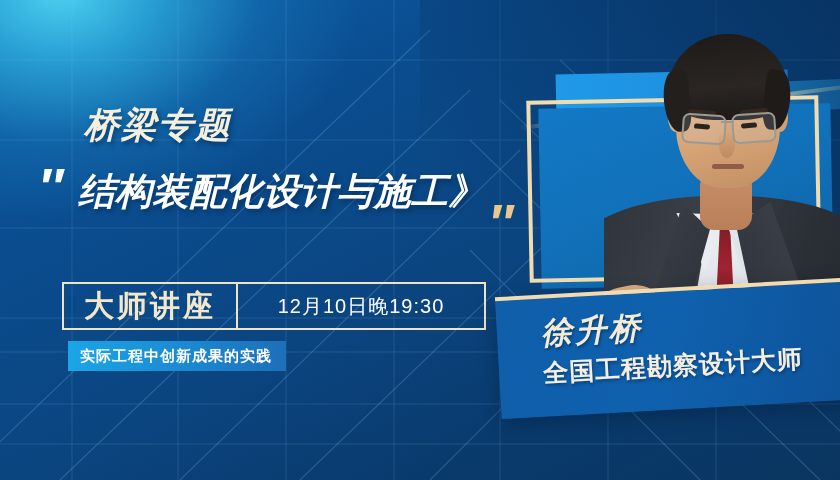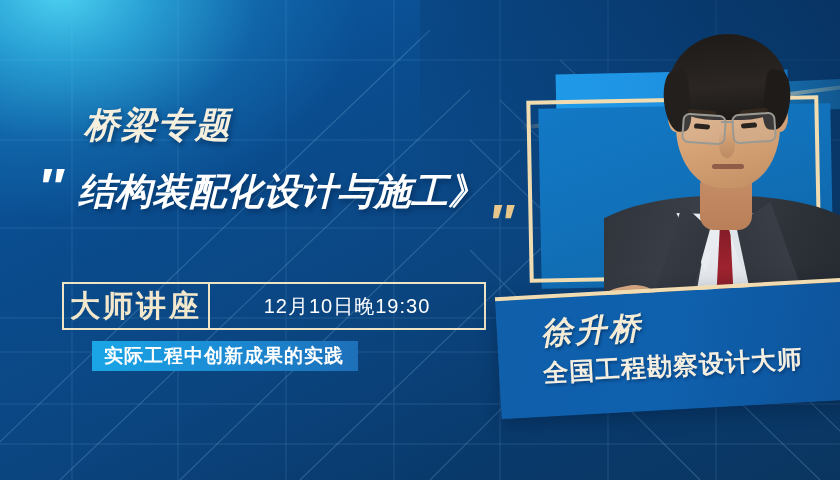--- a/index.html
+++ b/index.html
@@ -177,35 +177,35 @@
     font-size:52px;font-weight:bold;font-style:italic;color:#e7c78c;
     line-height:.6;letter-spacing:-3px;
   }
 
   
   .lecture-box{
     position:absolute;left:62px;top:282px;width:424px;height:48px;
     border:2px solid #efe3c5;box-sizing:border-box;display:flex;align-items:center;
   }
   .lecture-tag{
-    width:146px;height:100%;display:flex;align-items:center;justify-content:center;
+    width:174px;height:100%;display:flex;align-items:center;justify-content:center;
     font-size:30px;font-weight:bold;color:#f3e8cc;letter-spacing:3px;
     border-right:2px solid #efe3c5;box-sizing:border-box;
   }
   .lecture-date{
     flex:1;display:flex;align-items:center;justify-content:center;
     font-size:20px;font-weight:500;color:#ffffff;letter-spacing:1px;
   }
 
   
   .tagline{
     position:absolute;left:68px;top:341px;height:30px;
     padding:0 14px 0 12px;display:flex;align-items:center;
     background:linear-gradient(90deg,#1aa6e6 0%,#1b8ed6 45%,#1d6fb8 100%);
-    font-size:19px;font-weight:bold;color:#ffffff;letter-spacing:1px;margin-left:24px;
+    font-size:15px;font-weight:bold;color:#ffffff;letter-spacing:1px;
   }
 
   
   .nameplate{
     position:absolute;left:498px;top:286px;width:400px;height:118px;
     background:linear-gradient(105deg,#0f5fab 0%,#0f60ad 45%,#0d4f94 100%);
     border-top:4px solid #f0dcb0;
     transform:rotate(-3.2deg);
     box-shadow:0 6px 18px rgba(0,20,50,0.35);
   }

